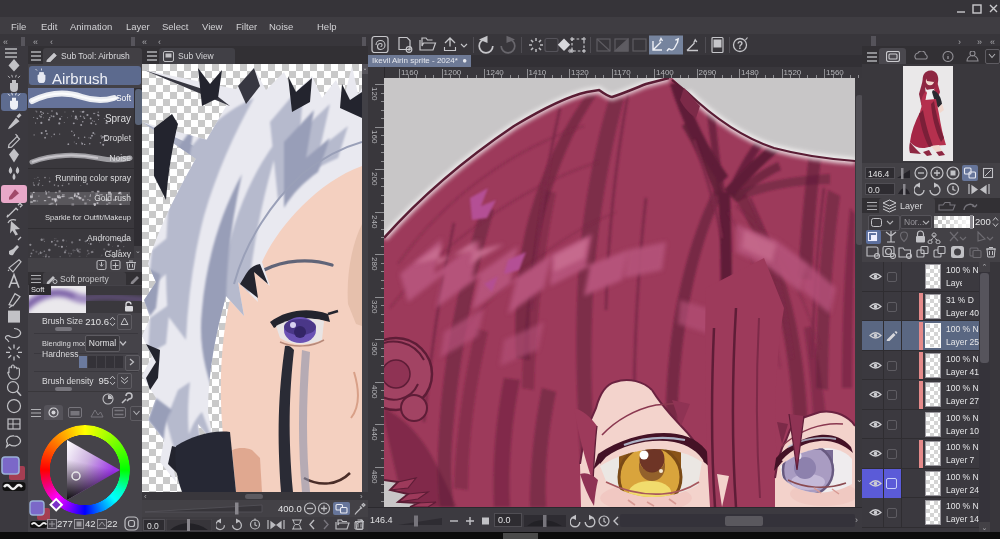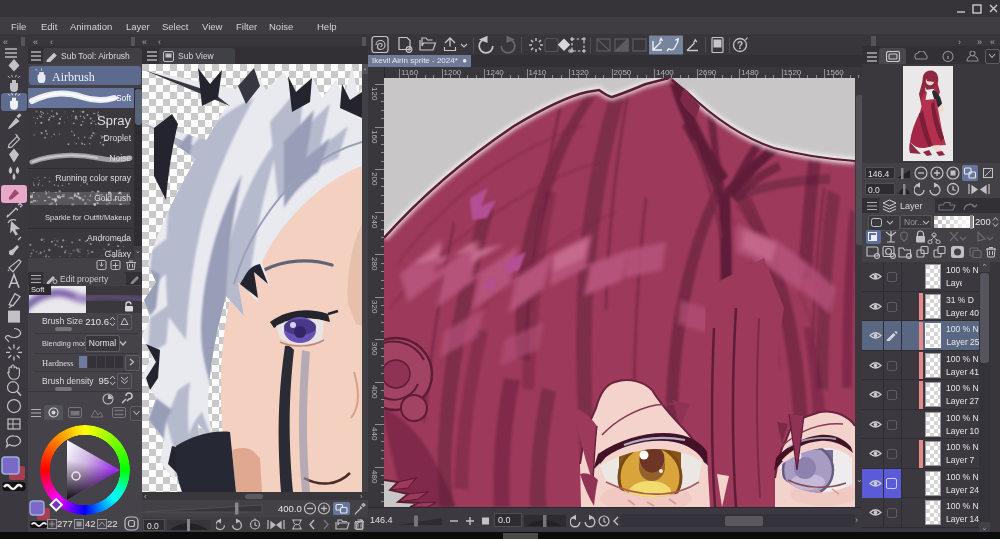--- a/index.html
+++ b/index.html
@@ -199,21 +199,21 @@
       </svg>
 <div class="abs" style="left:15px;top:2px;width:99px;height:16px;background:#413f44;border-radius:3px 3px 0 0;"></div>
 <svg class="abs" style="left:18px;top:5px" width="13" height="11" viewBox="0 0 13 11">
         <path d="M1 9 l7 -7 2.5 2.5 -7 7 -3 0.5 z M7 3 l2.5 2.5" fill="#c8c8cc" stroke="#c8c8cc" stroke-width="0.5"></path>
       </svg>
 <div class="abs" style="left:33px;top:4.5px;font-size:8.5px;color:#d8d8db;">Sub Tool: Airbrush</div>
 <div class="abs" style="left:1px;top:20px;width:112px;height:19px;background:#5c6a8e;border-radius:3px;"></div>
 <svg class="abs" style="left:6px;top:22px" width="14" height="15" viewBox="0 0 14 15">
         <path d="M4 7 h7 v4.5 a3.5 3.5 0 0 1 -7 0 z M5.5 4.5 h4 v2.5 h-4 z M3 2.5 l-1.5 -1.5 M7.5 2.5 v-2" fill="#e8eaf2" stroke="#e8eaf2" stroke-width="0.8"></path>
       </svg>
-<div class="abs" style="left:24px;top:24px;font-size:12px;color:#eef0f6;font-family:Liberation Serif, serif;">Airbrush</div>
+<div class="abs" style="left:24px;top:24px;font-size:15px;color:#eef0f6;">Airbrush</div>
 
 <div class="abs" id="stlist" style="left:0;top:42px;width:106px;height:170px;background:#39373c;overflow:hidden;">
         <div style="position:relative;width:106px;height:170px;">
           <div class="abs" style="left:0;top:0px;width:106px;height:20px;background:#66739a;border-bottom:1px solid #2f2d31;overflow:hidden;">
 <svg width="106" height="20" viewBox="0 0 106 20" style="position:absolute;left:0;top:0">
               <path d="M4 13 C 22 4, 40 4, 54 9 C 66 13, 76 13, 86 10" stroke="#f2f3f7" stroke-width="6" fill="none" stroke-linecap="round" opacity="0.95"></path>
               <path d="M4 13 C 22 4, 40 4, 54 9 C 66 13, 78 13, 90 10" stroke="#ffffff" stroke-width="2" fill="none" stroke-linecap="round" opacity="0.8"></path>
             </svg>
 <div style="position:absolute;right:3px;top:5px;font-size:8.5px;color:#ffffff;white-space:nowrap;">Soft</div>
 </div>
@@ -273,21 +273,21 @@
               <circle cx="76.27490353847736" cy="10.395603530589746" r="0.5026217772293635" fill="#9a98a0"></circle>
               <circle cx="45.28110436704069" cy="3.3785948799103593" r="0.7696766086568145" fill="#9a98a0"></circle>
               <circle cx="78.36609444664192" cy="15.086550424055364" r="0.8873377501354613" fill="#9a98a0"></circle>
               <circle cx="23.844754989431507" cy="8.133797084656504" r="0.5169294241740354" fill="#9a98a0"></circle>
               <circle cx="62.66728103855438" cy="10.456293564900307" r="0.9453384239367241" fill="#9a98a0"></circle>
               <circle cx="29.05453962362994" cy="6.122583423444592" r="0.9680578727415166" fill="#9a98a0"></circle>
               <circle cx="78.8543798449077" cy="14.936803182453247" r="0.9642550093499673" fill="#9a98a0"></circle>
               <circle cx="66.19330369272836" cy="13.358222285259998" r="0.5587176430221095" fill="#9a98a0"></circle>
               <circle cx="43.34054304250642" cy="7.977875606969414" r="0.4202861055189558" fill="#9a98a0"></circle>
             </svg>
-<div style="position:absolute;right:3px;top:5px;font-size:13px;color:#dcdcde;white-space:nowrap;text-align:right;">Spray</div>
+<div style="position:absolute;right:3px;top:5px;font-size:10px;color:#dcdcde;white-space:nowrap;text-align:right;">Spray</div>
 </div>
 <div class="abs" style="left:0;top:40px;width:106px;height:20px;background:#3a383d;border-bottom:1px solid #2f2d31;overflow:hidden;">
 <svg width="106" height="20" viewBox="0 0 106 20" style="position:absolute;left:0;top:0">
               <circle cx="6.1232177320769" cy="6.911859546686417" r="0.5814220542874297" fill="#9a98a0"></circle>
               <circle cx="56.63166756920938" cy="16.39121106877873" r="0.7130593744367064" fill="#9a98a0"></circle>
               <circle cx="75.21361129699442" cy="16.832532814840043" r="1.0685004419249333" fill="#9a98a0"></circle>
               <circle cx="31.71232728750182" cy="6.086472521947325" r="0.5587920787115096" fill="#9a98a0"></circle>
               <circle cx="18.94966841986811" cy="5.861227085867123" r="0.8368464782064728" fill="#9a98a0"></circle>
               <circle cx="72.42343367919268" cy="14.766097381910058" r="0.7356313983830768" fill="#9a98a0"></circle>
               <circle cx="53.62633125591668" cy="14.195012427895243" r="0.4593449405152661" fill="#9a98a0"></circle>
@@ -565,21 +565,21 @@
   <div class="abs" id="toolprop" style="left:28px;top:272px;width:114px;height:133px;background:#454349;">
       <div class="abs" style="left:0;top:0;width:114px;height:13px;background:#323034;"></div>
 <svg class="abs" style="left:2px;top:2px" width="12" height="11" viewBox="0 0 12 11">
         <path d="M1 1.5 h10 M1 5 h10 M1 8.5 h10" stroke="#b0b0b4" stroke-width="1.2"></path>
       </svg>
 <div class="abs" style="left:15px;top:0;width:83px;height:13px;background:#413f44;border-radius:3px 3px 0 0;"></div>
 <svg class="abs" style="left:18px;top:2px" width="12" height="10" viewBox="0 0 12 10">
         <path d="M1 8 l6 -6 2 2 -6 6 -2.5 0.5 z" fill="#c0c0c4"></path>
         <circle cx="9" cy="7.5" r="2" fill="none" stroke="#c0c0c4"></circle>
       </svg>
-<div class="abs" style="left:32px;top:1.5px;font-size:8.5px;color:#c8c8cb;">Edit property</div>
+<div class="abs" style="left:32px;top:1.5px;font-size:8.5px;color:#c8c8cb;">Soft property</div>
 <svg class="abs" style="left:102px;top:2px" width="11" height="10" viewBox="0 0 11 10">
         <path d="M1 8 l6 -6 2 2 -6 6 -2.5 0.5 z" fill="#8a888e"></path>
       </svg>
 
 <div class="abs" style="left:1px;top:14px;width:57px;height:27px;background:#eae8ec;overflow:hidden;">
   <svg width="57" height="27" viewBox="0 0 57 27">
           <defs>
             <filter id="pbl" x="-30%" y="-30%" width="160%" height="160%">
               <feGaussianBlur stdDeviation="2.2"></feGaussianBlur>
             </filter>
@@ -613,21 +613,21 @@
       </svg>
 <div class="abs" style="left:6px;top:61px;width:104px;height:1px;background:#3a383e;"></div>
 
 <div class="abs" style="left:14px;top:67px;font-size:7.4px;color:#dcdcde;">Blending mode</div>
 <div class="abs" style="left:57px;top:63px;width:33px;height:15px;background:#39373c;border:1px solid #5e5c62;border-radius:2px;color:#e0e0e2;font-size:8.5px;line-height:14px;text-align:center;">Normal</div>
 <svg class="abs" style="left:91px;top:68px" width="8" height="7" viewBox="0 0 8 7">
         <path d="M1 1.5 l3 3.5 3 -3.5" fill="none" stroke="#c0c0c4" stroke-width="1.2"></path>
       </svg>
 <div class="abs" style="left:6px;top:81px;width:104px;height:1px;background:#3a383e;"></div>
 
-<div class="abs" style="left:14px;top:86px;font-size:8.5px;color:#dcdcde;font-family:Liberation Serif, serif;">Hardness</div>
+<div class="abs" style="left:14px;top:77px;font-size:8.5px;color:#dcdcde;">Hardness</div>
 <div class="abs" style="left:51px;top:84px;width:8px;height:12px;background:#6b7a9e;"></div>
 <div class="abs" style="left:60px;top:84px;width:8px;height:12px;background:#343238;"></div>
 <div class="abs" style="left:69px;top:84px;width:8px;height:12px;background:#343238;"></div>
 <div class="abs" style="left:78px;top:84px;width:8px;height:12px;background:#343238;"></div>
 <div class="abs" style="left:87px;top:84px;width:8px;height:12px;background:#343238;"></div>
 <div class="abs" style="left:97px;top:83px;width:13px;height:14px;border:1px solid #5e5c62;border-radius:2px;"></div>
 <svg class="abs" style="left:101px;top:86px" width="6" height="8" viewBox="0 0 6 8">
         <path d="M1 1 l3.5 3 -3.5 3" fill="none" stroke="#c0c0c4" stroke-width="1.2"></path>
       </svg>
 <div class="abs" style="left:6px;top:99px;width:104px;height:1px;background:#3a383e;"></div>
@@ -910,21 +910,21 @@
       <div class="tick" style="left:159.5px;top:8px;height:3px;"></div>
       <div class="tick" style="left:168.0px;top:8px;height:3px;"></div>
       <div class="tick" style="left:176.5px;top:8px;height:3px;"></div>
       <div class="tick" style="left:185.0px;top:2px;height:9px;"></div>
       <div class="rlab" style="left:187.0px;top:1px;">1320</div>
       <div class="tick" style="left:193.5px;top:8px;height:3px;"></div>
       <div class="tick" style="left:202.0px;top:8px;height:3px;"></div>
       <div class="tick" style="left:210.5px;top:8px;height:3px;"></div>
       <div class="tick" style="left:219.0px;top:8px;height:3px;"></div>
       <div class="tick" style="left:227.5px;top:2px;height:9px;"></div>
-      <div class="rlab" style="left:229.5px;top:1px;">2050</div>
+      <div class="rlab" style="left:229.5px;top:1px;">1170</div>
       <div class="tick" style="left:236.0px;top:8px;height:3px;"></div>
       <div class="tick" style="left:244.5px;top:8px;height:3px;"></div>
       <div class="tick" style="left:253.0px;top:8px;height:3px;"></div>
       <div class="tick" style="left:261.5px;top:8px;height:3px;"></div>
       <div class="tick" style="left:270.0px;top:2px;height:9px;"></div>
       <div class="rlab" style="left:272.0px;top:1px;">1400</div>
       <div class="tick" style="left:278.5px;top:8px;height:3px;"></div>
       <div class="tick" style="left:287.0px;top:8px;height:3px;"></div>
       <div class="tick" style="left:295.5px;top:8px;height:3px;"></div>
       <div class="tick" style="left:304.0px;top:8px;height:3px;"></div>
@@ -1420,21 +1420,21 @@
 <svg style="position:absolute;left:7px;top:69.0px" width="13" height="9" viewBox="0 0 13 9">
             <path d="M1 4.5 Q6.5 -1 12 4.5 Q6.5 9.5 1 4.5 Z" fill="none" stroke="#cfcfd3" stroke-width="1.2"></path>
             <circle cx="6.5" cy="4.5" r="1.8" fill="#cfcfd3"></circle>
           </svg>
 <svg style="position:absolute;left:24px;top:68.0px" width="12" height="11" viewBox="0 0 12 11">
             <path d="M1 9.5 l6.5 -6.5 2 2 -6.5 6.5 -2.5 0.5 z M8.5 2 l1.5 -1 1.5 1.5 -1 1.5 z" fill="#d8d8dc"></path>
           </svg>
 <div style="position:absolute;left:57px;top:60.0px;width:4px;height:27.5px;background:#e58a8a;"></div>
 <div style="position:absolute;left:63px;top:61.0px;width:16px;height:25.0px;background:conic-gradient(#fff 90deg, #d4d4d4 0 180deg, #fff 0 270deg, #d4d4d4 0) 0 0/8px 8px;border:1.5px solid #f8f8f8;box-sizing:border-box;"></div>
 <div style="position:absolute;left:84px;top:62.0px;width:34px;font-size:8.5px;color:#e6e6e8;white-space:nowrap;overflow:hidden;">100 % N</div>
-<div style="position:absolute;left:84px;top:75.0px;width:34px;font-size:8.5px;color:#e6e6e8;white-space:nowrap;overflow:hidden;text-align:center;">Layer 25</div>
+<div style="position:absolute;left:84px;top:75.0px;width:34px;font-size:8.5px;color:#e6e6e8;white-space:nowrap;overflow:hidden;">Layer 25</div>
 <div style="position:absolute;left:0;top:88.5px;width:117px;height:29.5px;background:#3b393f;border-bottom:1px solid #2f2d31;box-sizing:border-box;"></div>
 <div style="position:absolute;left:21px;top:88.5px;width:1px;height:29.5px;background:#2f2d31;"></div>
 <div style="position:absolute;left:39px;top:88.5px;width:1px;height:29.5px;background:#2f2d31;"></div>
 <svg style="position:absolute;left:7px;top:98.5px" width="13" height="9" viewBox="0 0 13 9">
             <path d="M1 4.5 Q6.5 -1 12 4.5 Q6.5 9.5 1 4.5 Z" fill="none" stroke="#cfcfd3" stroke-width="1.2"></path>
             <circle cx="6.5" cy="4.5" r="1.8" fill="#cfcfd3"></circle>
           </svg>
 <div style="position:absolute;left:25px;top:98.5px;width:8px;height:8px;border:1px solid #5e5c62;border-radius:2px;"></div>
 <div style="position:absolute;left:57px;top:89.5px;width:4px;height:27.5px;background:#e58a8a;"></div>
 <div style="position:absolute;left:63px;top:90.5px;width:16px;height:25.0px;background:conic-gradient(#fff 90deg, #d4d4d4 0 180deg, #fff 0 270deg, #d4d4d4 0) 0 0/8px 8px;border:1px solid #9a989e;box-sizing:border-box;"></div>

